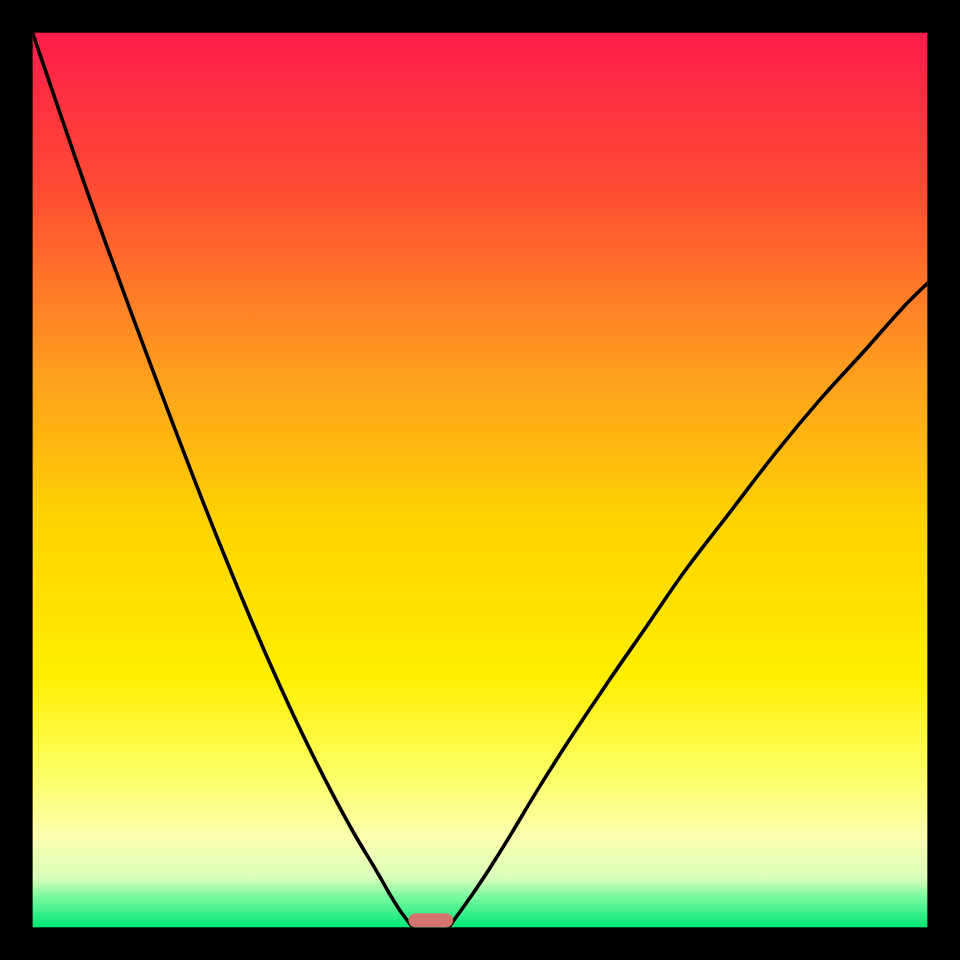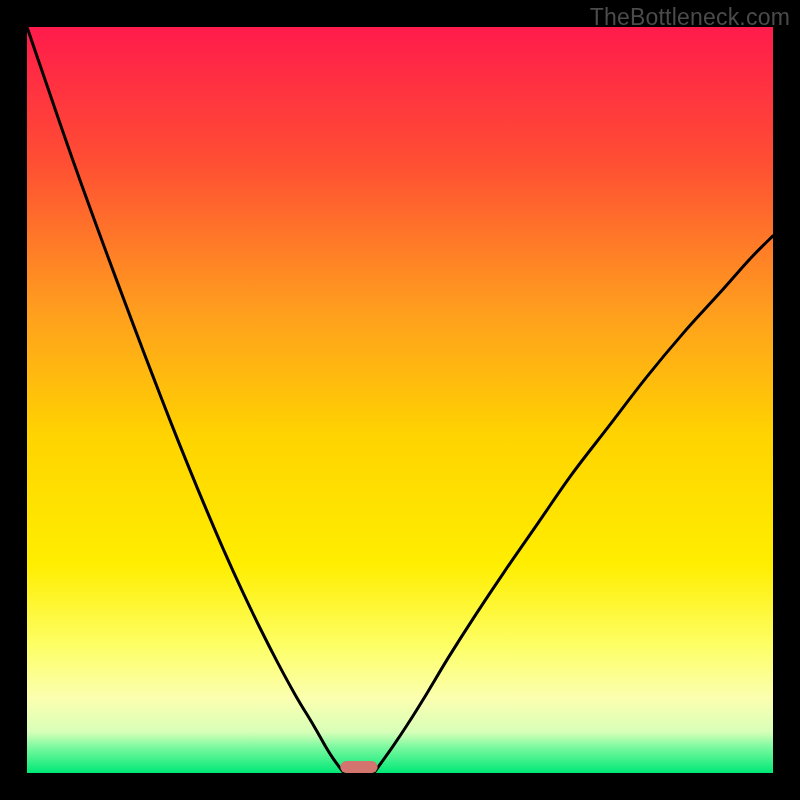--- a/index.html
+++ b/index.html
@@ -35,21 +35,20 @@
     font-weight: 400;
     letter-spacing: 0.2px;
     user-select: none;
   }
   svg { display: block; }
 </style>
 </head>
 <body>
 
 <div class="frame">
-  <div class="watermark">TheBottleneck.com</div>
   <div class="plot">
     <svg id="chart-svg" width="746" height="746" viewBox="0 0 746 746">
         <defs>
           <linearGradient id="bg-grad" x1="0" y1="0" x2="0" y2="1">
             <stop offset="0%" stop-color="#ff1b4b"></stop>
             <stop offset="18%" stop-color="#ff4e33"></stop>
             <stop offset="38%" stop-color="#ff9e1e"></stop>
             <stop offset="55.00000000000001%" stop-color="#ffd400"></stop>
             <stop offset="72%" stop-color="#ffee00"></stop>
             <stop offset="83%" stop-color="#fdff66"></stop>

